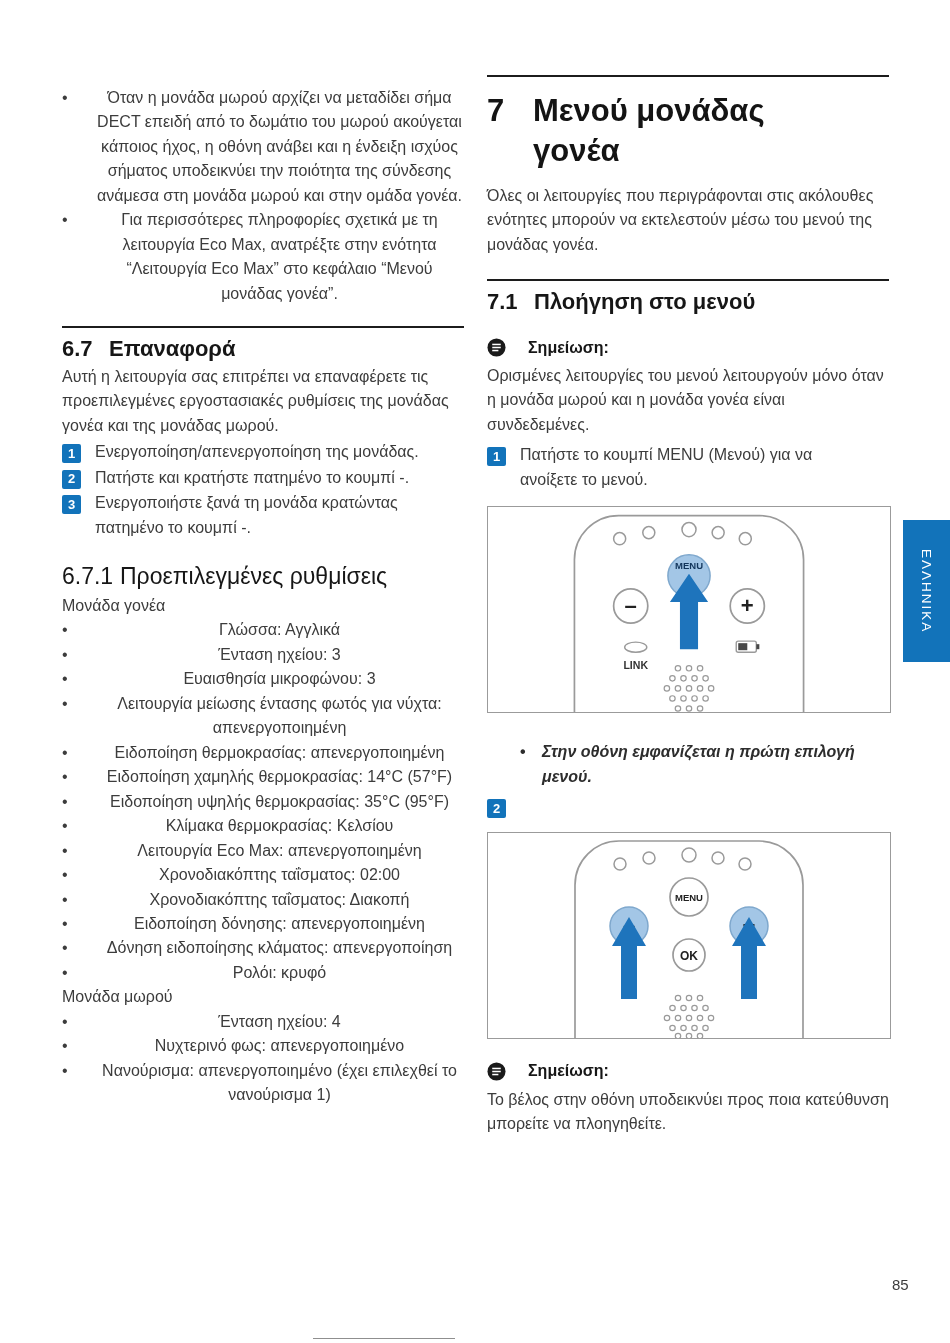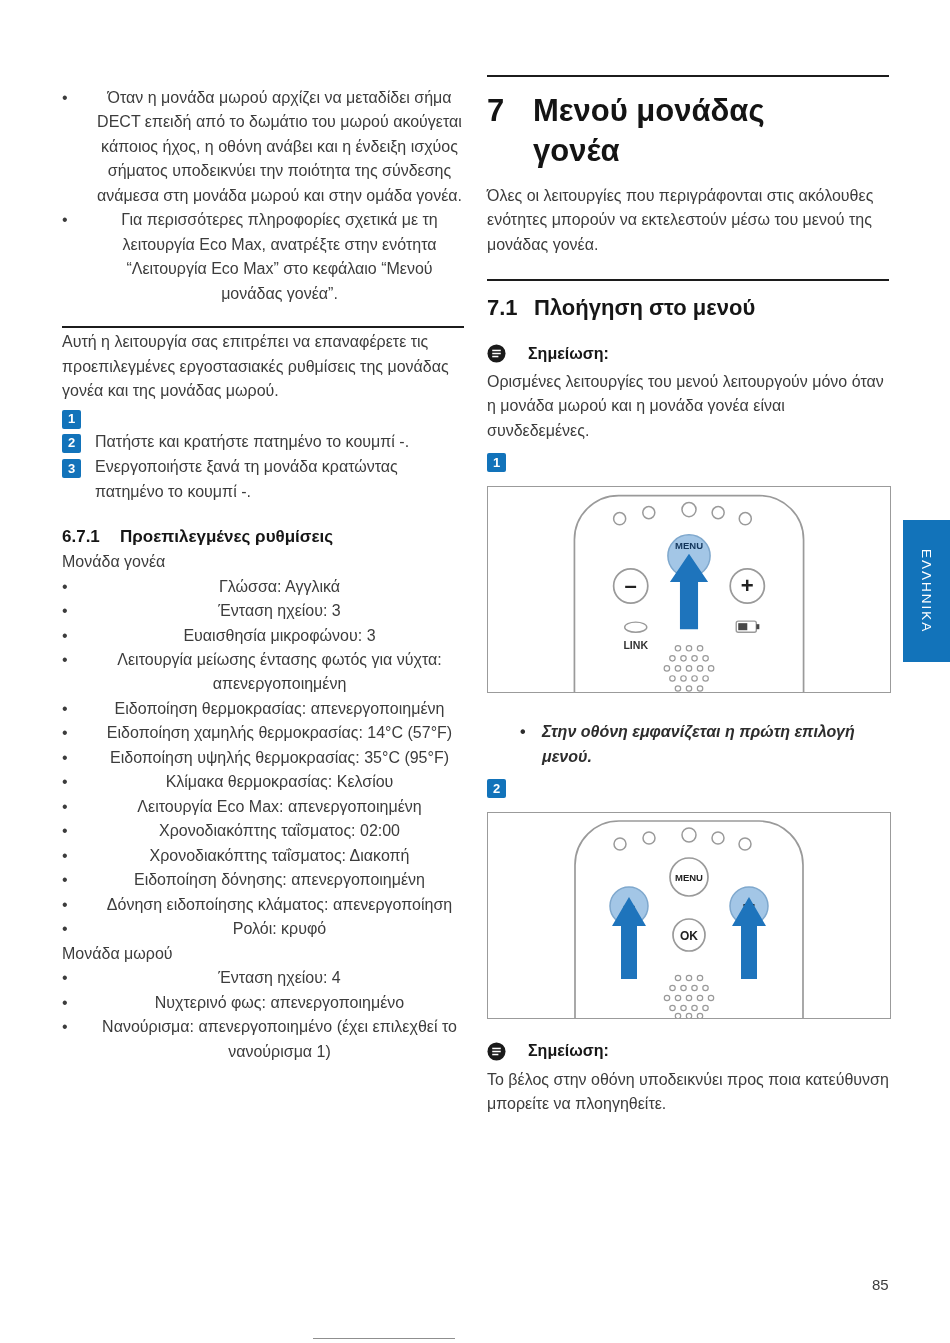--- a/index.html
+++ b/index.html
@@ -8,23 +8,23 @@
   .col-left{position:absolute;left:62px;top:86px;width:402px;}
   .col-right{position:absolute;left:487px;top:75px;width:402px;}
 
   .txt{font-size:16px;line-height:1.53;}
   .li{display:flex;}
   .li .dot{width:33px;flex-shrink:0;}
   .li .li-txt{flex:1;text-align:center;}
 
   .rule{border-top:2px solid #1c1c1c;height:0;}
 
-  .h2{display:flex;font-size:22px;font-weight:bold;color:#161616;line-height:1.25;margin-top:13px;}
+  .h2{display:flex;font-size:22px;font-weight:bold;color:#161616;line-height:1.25;margin-top:7px;}
   .h2 .h2-num{width:47px;flex-shrink:0;}
-  .h3{display:flex;font-size:17px;font-weight:bold;color:#161616;line-height:1.3;align-items:flex-end;}
+  .h3{display:flex;font-size:23px;font-weight:normal;color:#161616;line-height:1.3;align-items:flex-end;}
   .h3 .h3-num{width:58px;flex-shrink:0;}
 
   .chapter{display:flex;font-size:31px;font-weight:bold;color:#141414;line-height:1.3;margin-top:14px;}
   .chapter .ch-num{width:46px;flex-shrink:0;}
   .chapter .ch-title{width:272px;}
 
   .step{display:flex;margin-bottom:1px;}
   .badge{width:19px;height:19px;border-radius:2px;background:#1273ba;color:#fff;
          font-size:13px;font-weight:bold;display:flex;align-items:center;justify-content:center;
          flex-shrink:0;margin-right:14px;margin-top:4px;}
@@ -54,21 +54,21 @@
   .menu-label{font-size:9.5px;font-weight:bold;fill:#13365c;}
   .dark-label{fill:#222222;}
   .sign{font-size:22px;font-weight:bold;fill:#222222;}
   .ok-label{font-size:12px;font-weight:bold;fill:#222222;}
   .small-label{font-size:10.5px;font-weight:bold;fill:#333333;}
 
   .lang-tab{position:absolute;left:903px;top:520px;width:47px;height:142px;background:#1273ba;
             color:#ffffff;display:flex;align-items:center;justify-content:center;}
   .lang-tab span{writing-mode:vertical-rl;font-size:13.5px;letter-spacing:2px;}
 
-  .page-num{position:absolute;left:872px;top:1276px;font-size:15px;color:#3c3c3c;}
+  .page-num{position:absolute;left:892px;top:1276px;font-size:15px;color:#3c3c3c;}
   .bottom-line{position:absolute;left:313px;top:1338px;width:142px;border-top:1.5px solid #8f8f8f;height:0;}
 
   .mt2{margin-top:2px;} .mt6{margin-top:6px;} .mt20{margin-top:20px;} .mt22{margin-top:22px;} .mt26{margin-top:12px;}
   .note-body{margin-top:4px;}
 </style>
 </head>
 <body>
 
 <div class="page">
 
@@ -77,25 +77,30 @@
     <div class="li">
       <span class="dot">•</span>
       <span class="li-txt">Όταν η μονάδα μωρού αρχίζει να μεταδίδει σήμα DECT επειδή από το δωμάτιο του μωρού ακούγεται κάποιος ήχος, η οθόνη ανάβει και η ένδειξη ισχύος σήματος υποδεικνύει την ποιότητα της σύνδεσης ανάμεσα στη μονάδα μωρού και στην ομάδα γονέα.</span>
     </div>
     <div class="li">
       <span class="dot">•</span>
       <span class="li-txt">Για περισσότερες πληροφορίες σχετικά με τη λειτουργία Eco Max, ανατρέξτε στην ενότητα “Λειτουργία Eco Max” στο κεφάλαιο “Μενού μονάδας γονέα”.</span>
     </div>
 
     <div class="rule mt20"></div>
+    <div class="h2">
+      <span class="h2-num">6.7</span>
+      <span>Επαναφορά</span>
+    </div>
 
     <div class="mt2">Αυτή η λειτουργία σας επιτρέπει να επαναφέρετε τις προεπιλεγμένες εργοστασιακές ρυθμίσεις της μονάδας γονέα και της μονάδας μωρού.</div>
 
     <div class="step mt2">
       <span class="badge">1</span>
+      <span class="step-txt">Ενεργοποίηση/απενεργοποίηση της μονάδας.</span>
     </div>
     <div class="step">
       <span class="badge">2</span>
       <span class="step-txt">Πατήστε και κρατήστε πατημένο το κουμπί -.</span>
     </div>
     <div class="step">
       <span class="badge">3</span>
       <span class="step-txt">Ενεργοποιήστε ξανά τη μονάδα κρατώντας πατημένο το κουμπί -.</span>
     </div>
 
@@ -202,20 +207,21 @@
         <line x1="5.5" y1="6.8" x2="14.5" y2="6.8" stroke="#ffffff" stroke-width="1.6"></line>
         <line x1="5.5" y1="10" x2="14.5" y2="10" stroke="#ffffff" stroke-width="1.6"></line>
         <line x1="5.5" y1="13.2" x2="12" y2="13.2" stroke="#ffffff" stroke-width="1.6"></line>
       </svg>
       <span>Σημείωση:</span>
     </div>
     <div class="note-body">Ορισμένες λειτουργίες του μενού λειτουργούν μόνο όταν η μονάδα μωρού και η μονάδα γονέα είναι συνδεδεμένες.</div>
 
     <div class="step mt6">
       <span class="badge">1</span>
+      <span class="step-txt">Πατήστε το κουμπί MENU (Μενού) για να ανοίξετε το μενού.</span>
     </div>
 
     <div class="figure">
       <svg class="device-svg" viewBox="0 0 400 203">
         <rect class="dev-body" x="86" y="8" width="228" height="250" rx="44"></rect>
         <g>
           <circle class="hole-lg" cx="131" cy="31" r="6"></circle>
           <circle class="hole-lg" cx="160" cy="25" r="6"></circle>
           <circle class="hole-lg" cx="200" cy="22" r="7"></circle>
           <circle class="hole-lg" cx="229" cy="25" r="6"></circle>

